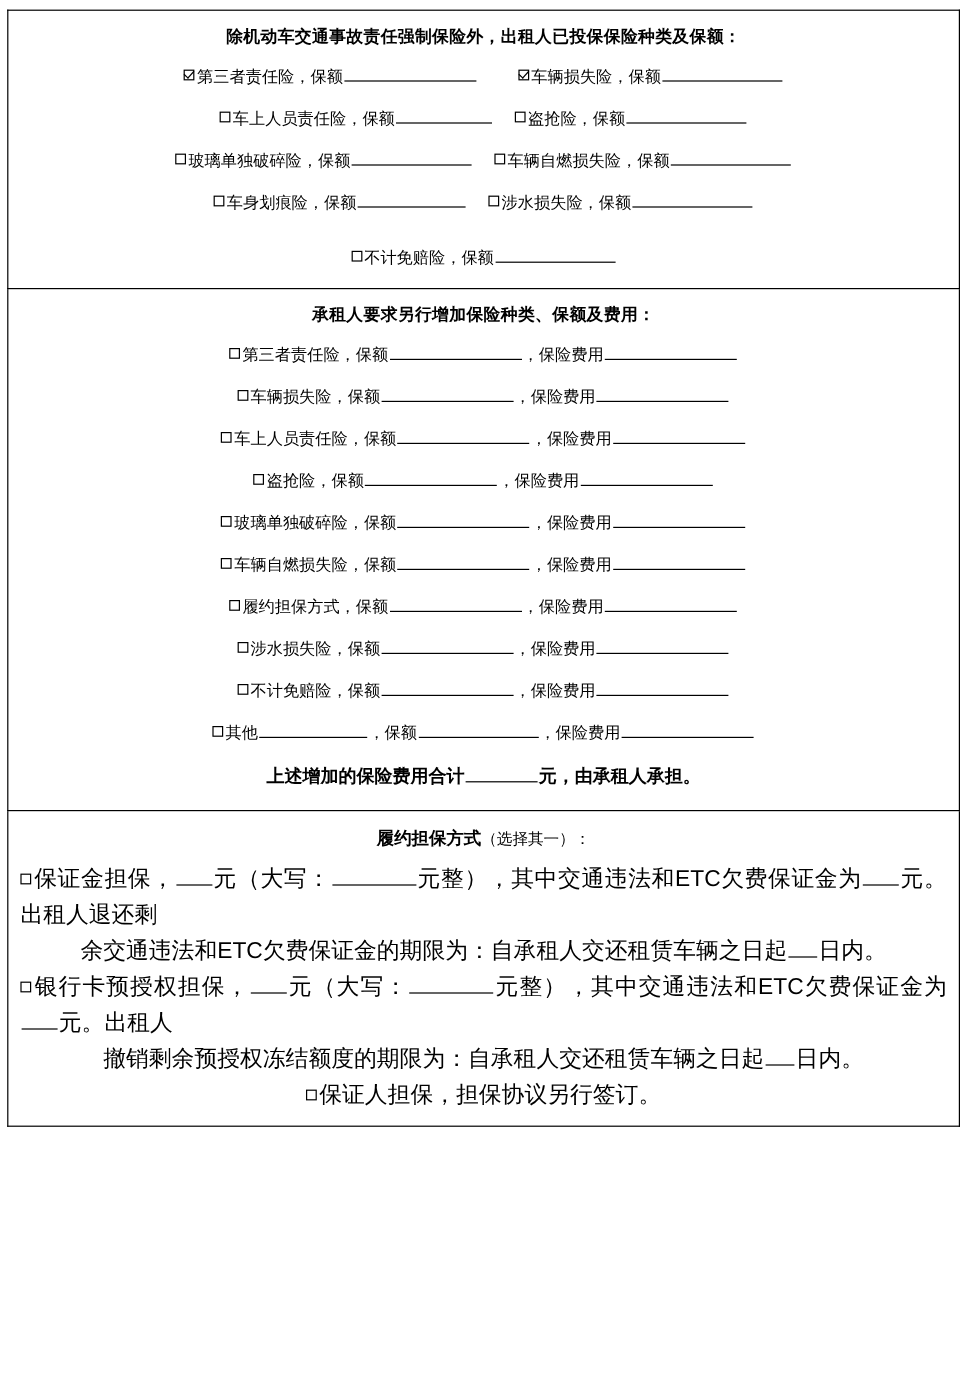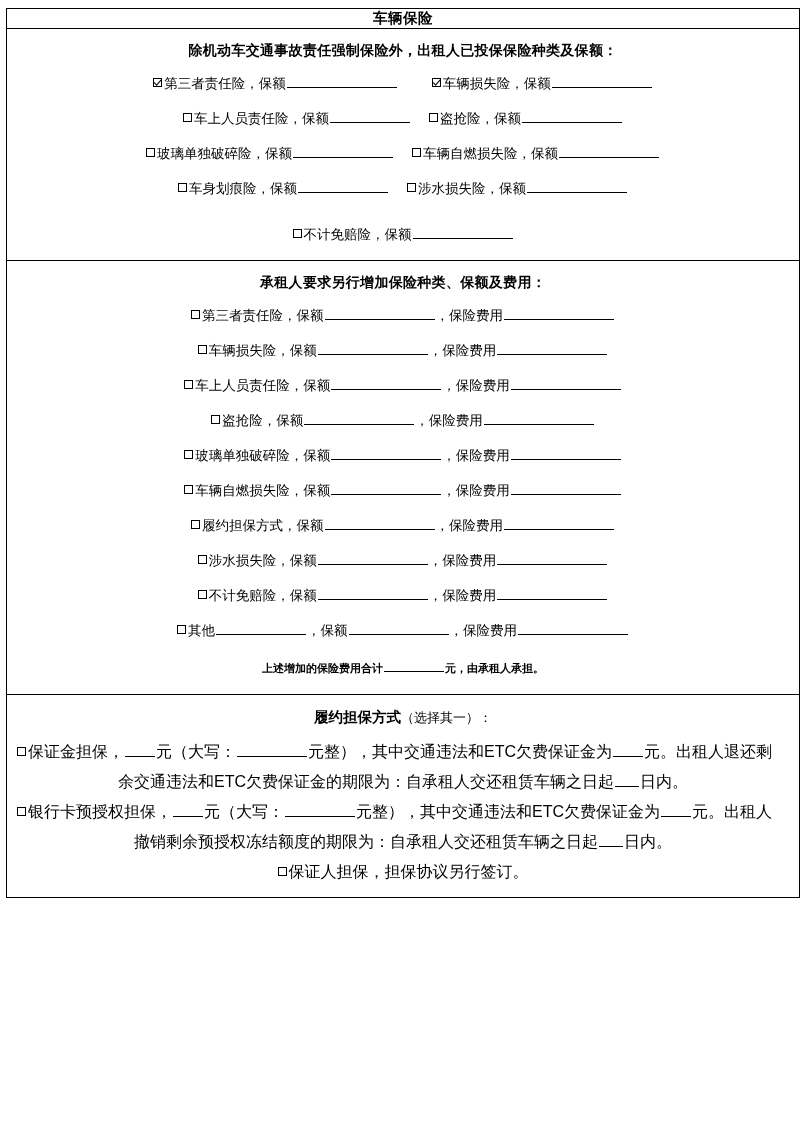--- a/index.html
+++ b/index.html
@@ -97,25 +97,25 @@
   .b-70 { width: 70px; }
   .b-80 { width: 80px; }
   .b-90 { width: 90px; }
   .b-100 { width: 100px; }
   .b-110 { width: 110px; }
   .b-30 { width: 30px; }
   .b-24 { width: 24px; }
   .total-row {
     text-align: center;
     font-weight: bold;
-    font-size: 11px;
+    font-size: 15px;
     margin: 18px 0 8px 0;
   }
   .para {
-    font-size: 16px;
+    font-size: 19px;
     line-height: 30px;
     text-align: justify;
   }
   .para-center {
     text-align: center;
   }
   .guar-heading {
     text-align: center;
     font-weight: bold;
     font-size: 14.5px;
@@ -125,23 +125,20 @@
     font-weight: normal;
     font-size: 13px;
   }
 </style>
 </head>
 <body>
 
 <div class="page">
   <table class="doc-table">
     <tbody>
-        <tr>
-      <td class="title-cell">车辆保险</td>
-    </tr>
     <tr>
       <td>
         <div class="section">
           <div class="sec-heading">除机动车交通事故责任强制保险外，出租人已投保保险种类及保额：</div>
 
           <div class="line-row">
             <span class="item">
               <span class="box checked"></span>
               <span>第三者责任险，保额</span>
               <span class="blank b-110"></span>

